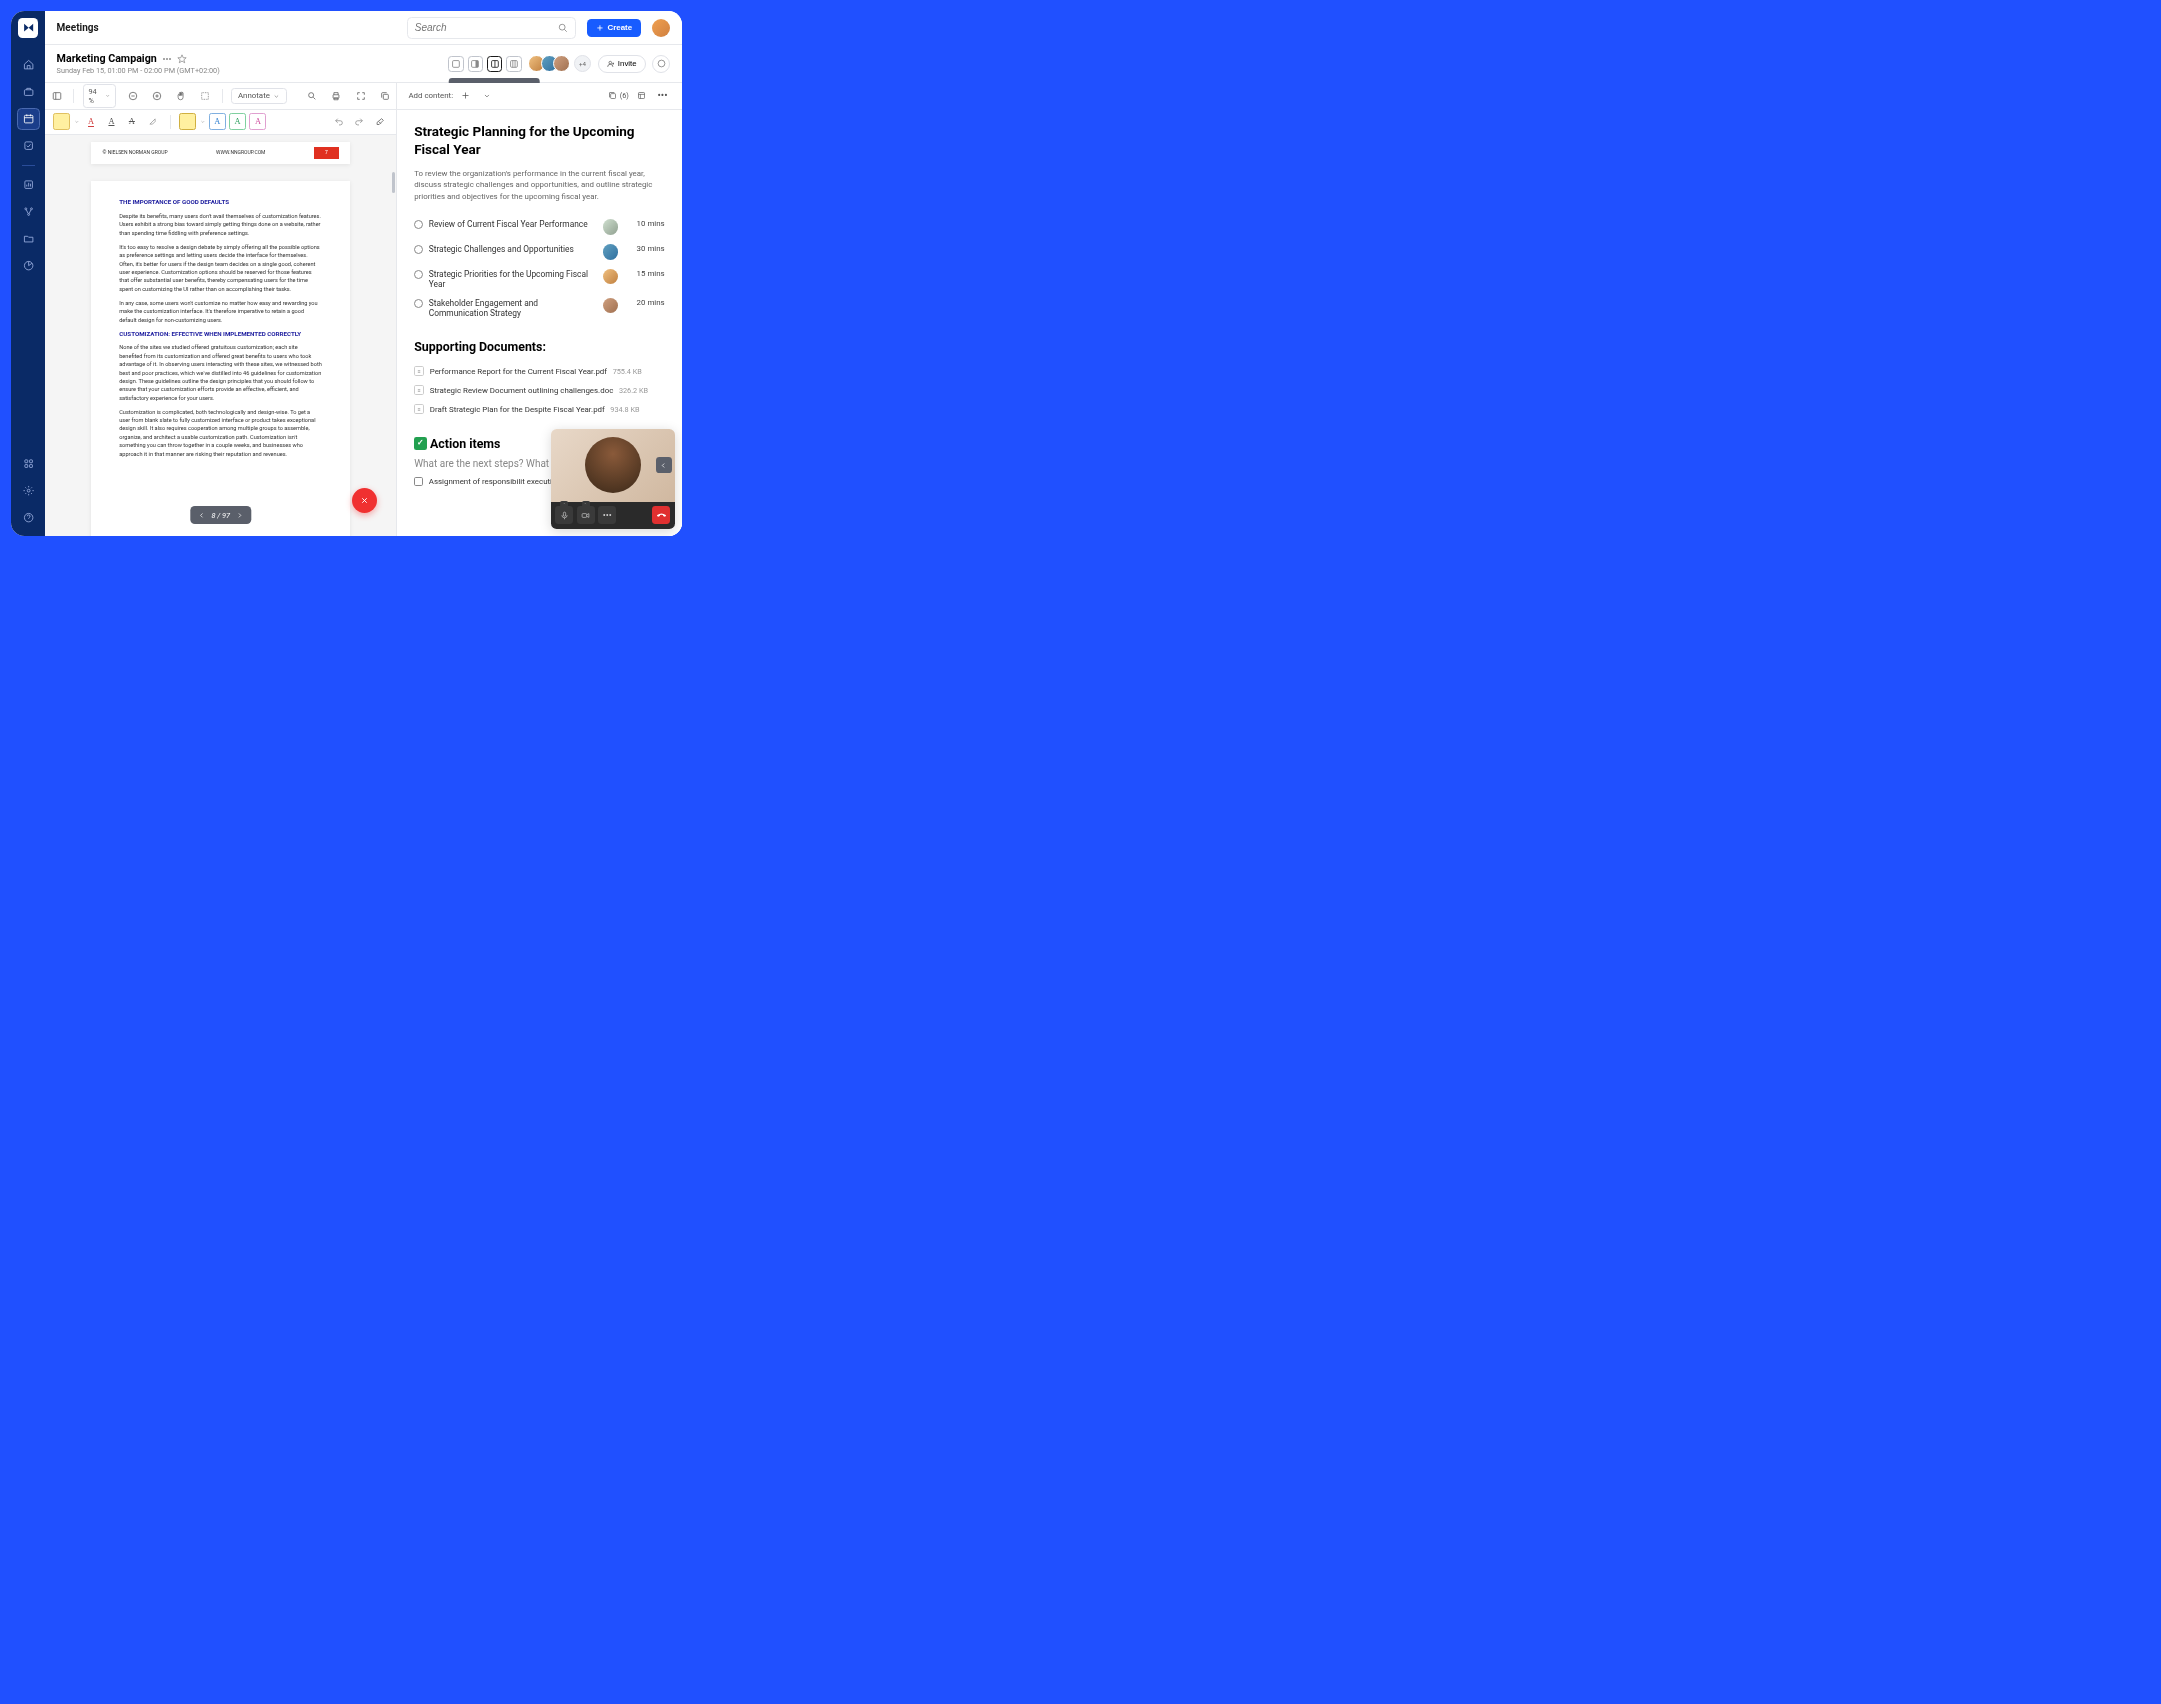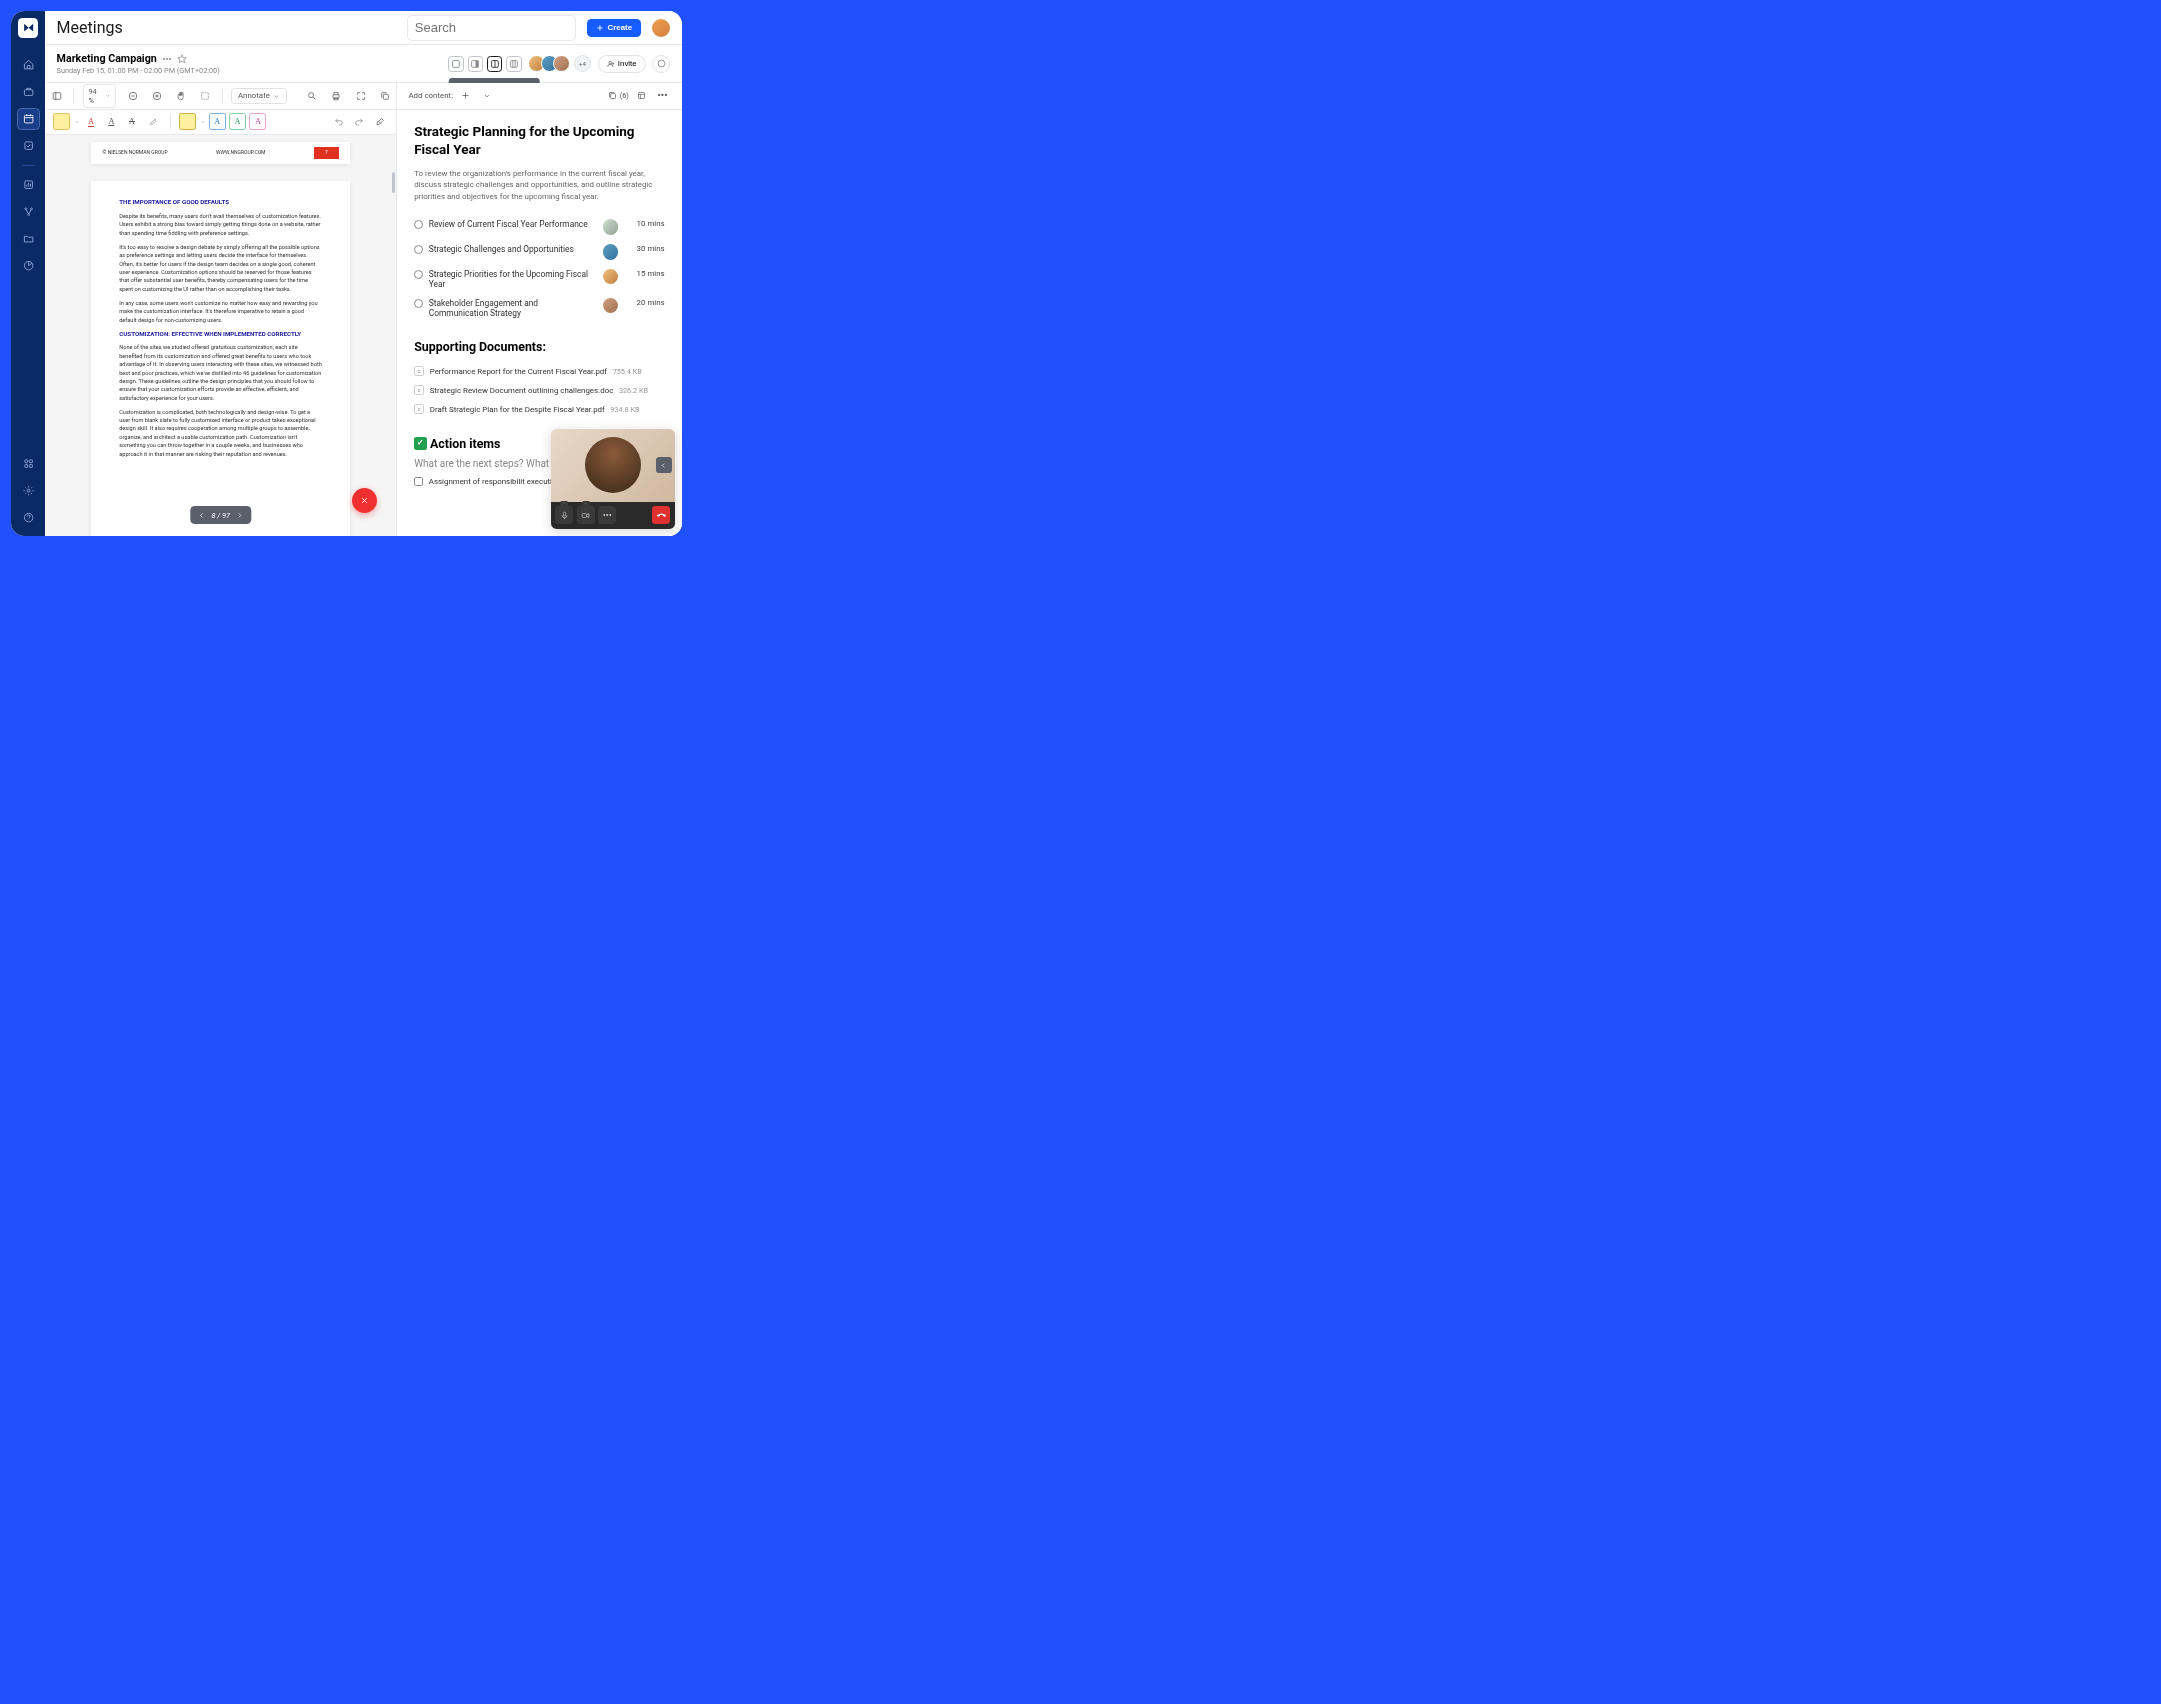--- a/index.html
+++ b/index.html
@@ -57,34 +57,34 @@
   }
   
   .main { flex: 1; display: flex; flex-direction: column; background: #fff; }
   .topbar {
     height: 34px;
     display: flex; align-items: center;
     padding: 0 11.3px;
     border-bottom: 0.6px solid #e6e8ec;
     gap: 11.3px;
   }
-  .topbar-title { font-size: 16px; font-weight: 400; color: #1a1a1a; }
+  .topbar-title { font-size: 10px; font-weight: 700; color: #1a1a1a; }
   .topbar-space { flex: 1; }
   .search-box {
     display: flex; align-items: center;
     background: #fff;
     border: 0.6px solid #e6e8ec;
     border-radius: 4.5px;
     padding: 4.5px 6.8px;
     width: 169px;
     color: #888;
   }
   .search-box input {
-    border: none; outline: none; flex: 1; font-size: 13px;
-    color: #333; background: transparent;
+    border: none; outline: none; flex: 1; font-size: 10px;
+    color: #333; background: transparent; font-style: italic;
   }
   .btn-create {
     background: #175cff;
     color: #fff;
     border: none;
     border-radius: 4.5px;
     padding: 4.5px 9px;
     font-size: 7.9px;
     font-weight: 600;
     display: flex; align-items: center; gap: 3.4px;

